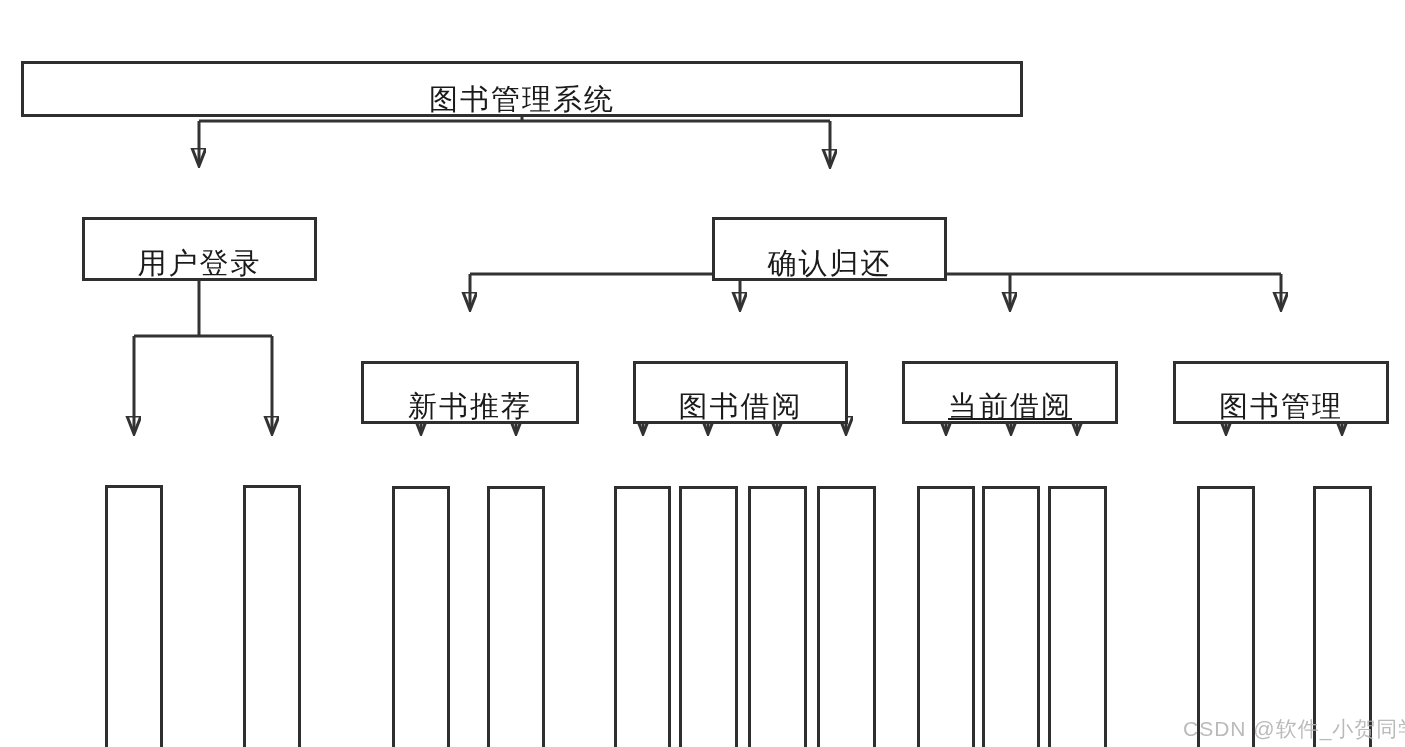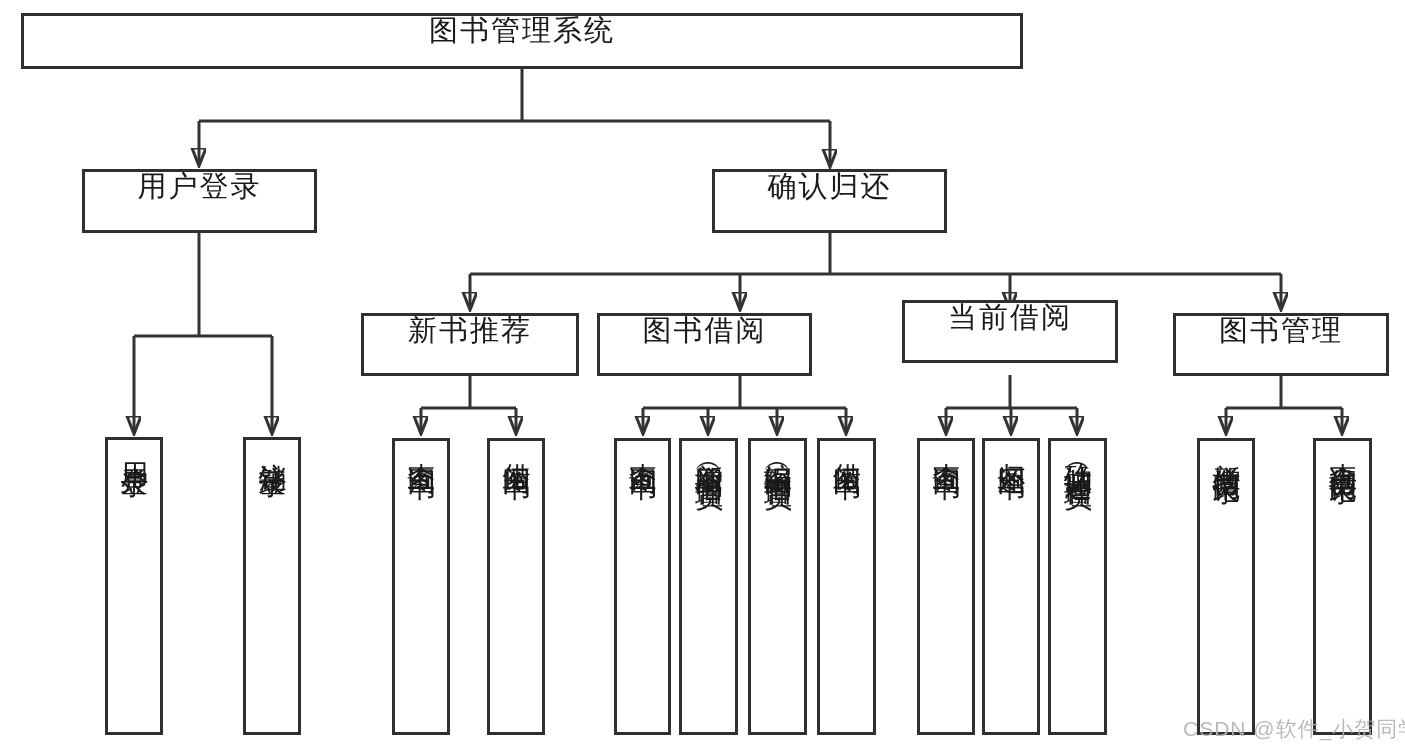--- a/index.html
+++ b/index.html
@@ -18,22 +18,23 @@
     color:var(--text);
     overflow:hidden;
   }
   .connector-layer{position:absolute;left:0;top:0;z-index:1;}
   .connector-layer path{stroke:var(--line);stroke-width:3;fill:none;}
   .node{
     position:absolute;
     box-sizing:border-box;
     border:3px solid var(--border);
     background:var(--bg);
-    display:flex;align-items:flex-start;justify-content:center;
+    display:flex;align-items:flex-end;justify-content:center;
     z-index:2;
+    margin-top:48px;
   }
   .node .hlabel{
     font-size:29px;
     letter-spacing:2px;
     white-space:nowrap;
     line-height:1;
   }
   .leaf .vlabel{
     writing-mode:vertical-rl;
     text-orientation:mixed;
@@ -108,24 +109,24 @@
   <div class="node" style="left:82px;top:169px;width:235px;height:64px;">
     <span class="hlabel">用户登录</span>
   </div>
   <div class="node" style="left:712px;top:169px;width:235px;height:64px;">
     <span class="hlabel">确认归还</span>
   </div>
 
   <div class="node" style="left:361px;top:313px;width:218px;height:63px;">
     <span class="hlabel">新书推荐</span>
   </div>
-  <div class="node" style="left:597px;top:313px;width:215px;height:63px;">
+  <div class="node" style="left:633px;top:313px;width:215px;height:63px;">
     <span class="hlabel">图书借阅</span>
   </div>
-  <div class="node" style="left:902px;top:300px;width:216px;height:63px;">
+  <div class="node" style="left:902px;top:313px;width:216px;height:63px;text-decoration:underline;">
     <span class="hlabel">当前借阅</span>
   </div>
   <div class="node" style="left:1173px;top:313px;width:216px;height:63px;">
     <span class="hlabel">图书管理</span>
   </div>
 
   <div class="node leaf" style="left:105px;top:437px;width:58px;height:298px;">
     <span class="vlabel">用户登录</span>
   </div>
   <div class="node leaf" style="left:243px;top:437px;width:58px;height:298px;">

